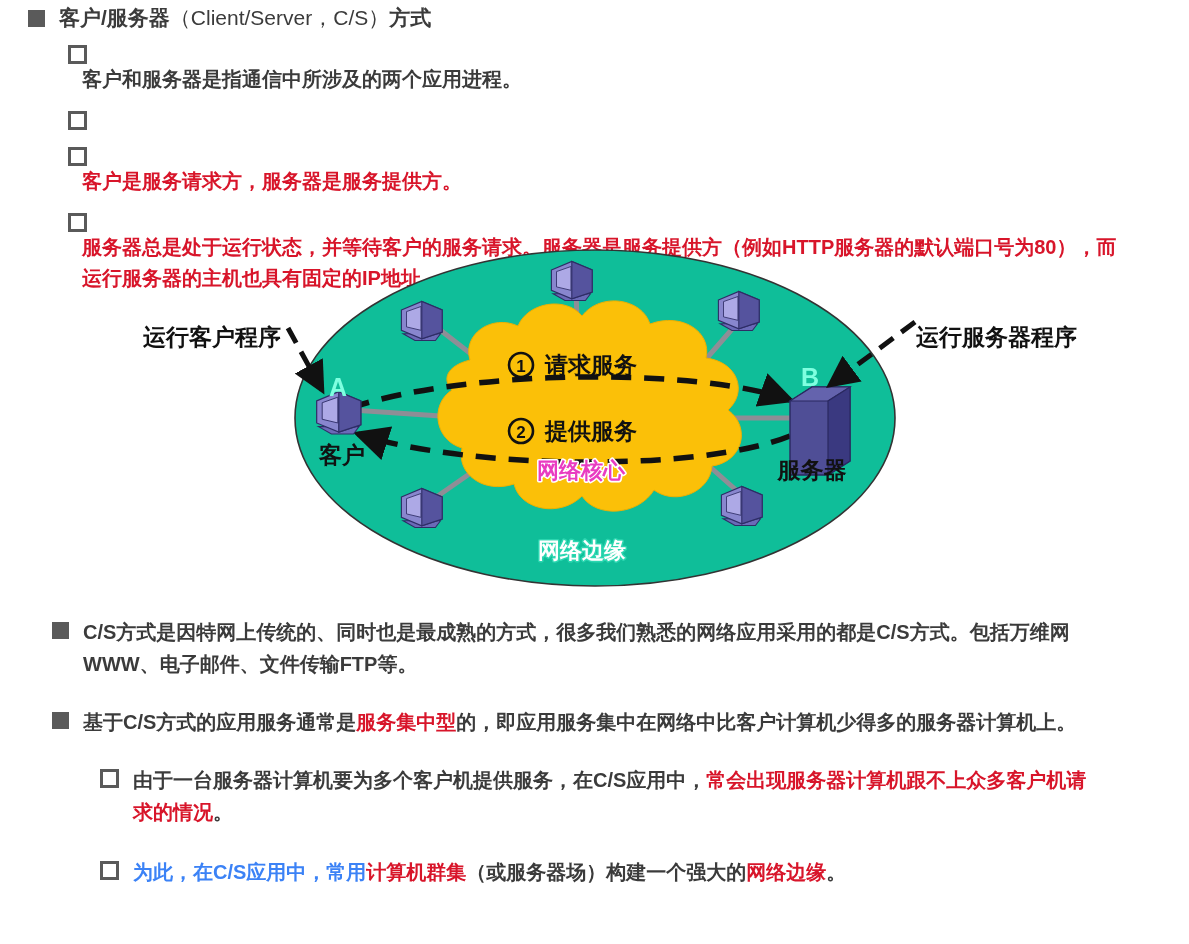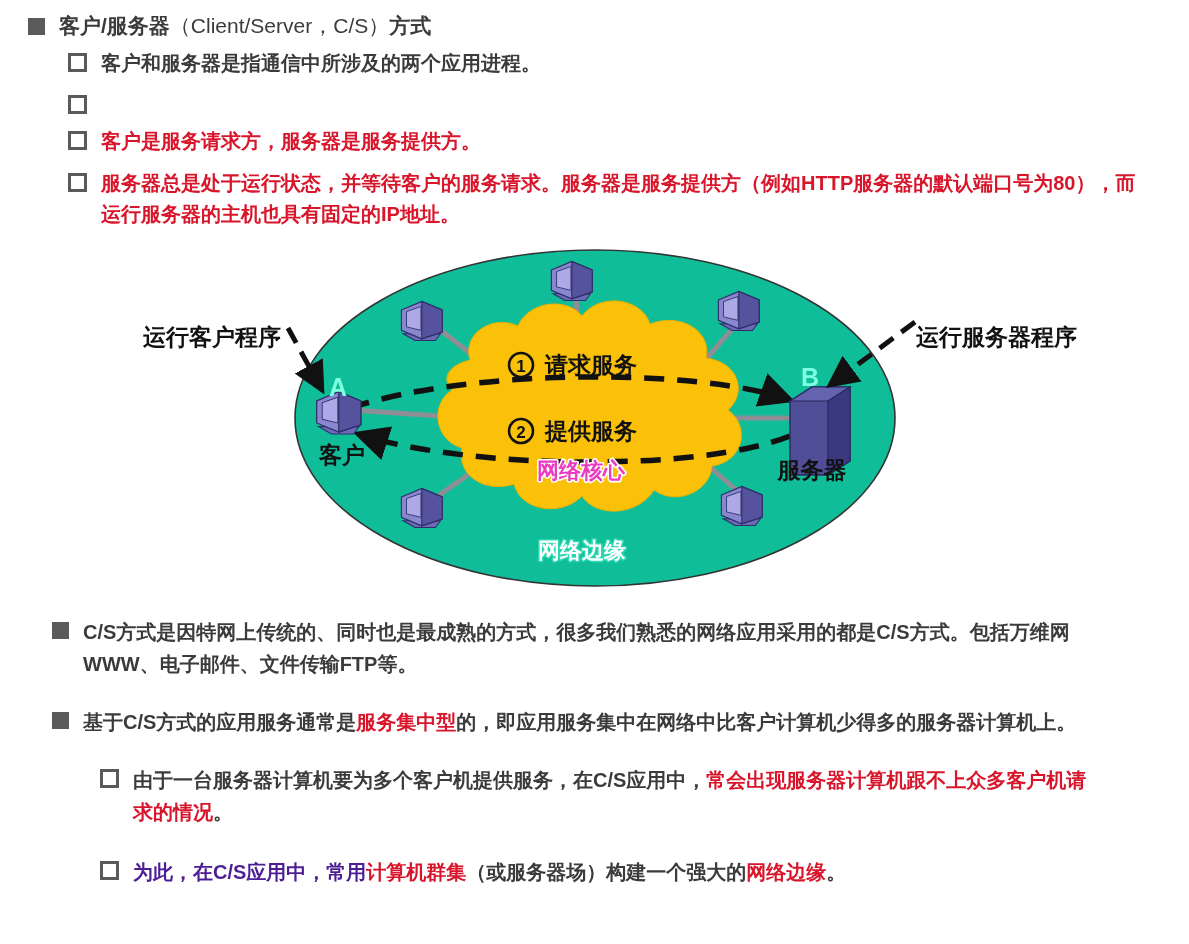--- a/index.html
+++ b/index.html
@@ -49,24 +49,24 @@
     line-height: 1.35;
   }
   .lvl1 .thin { font-weight: 400; }
   .lvl2 {
     font-size: 20px;
     font-weight: 700;
     color: #3b3b3b;
     line-height: 1.5;
   }
 
-  #top-block { position: absolute; left: 28px; top: 12px; width: 1140px; }
+  #top-block { position: absolute; left: 28px; top: 4px; width: 1140px; }
   #top-block .row { margin-bottom: 2px; }
   #sub-list { margin-left: 40px; margin-top: 8px; }
-  #sub-list .row { margin-bottom: 12px; }
+  #sub-list .row { margin-bottom: 12px; flex-direction: column; }
 
   #bottom-block { position: absolute; left: 52px; top: 616px; width: 1120px; }
   #bottom-block .row.lvl-a { margin-bottom: 26px; }
   #bottom-sub { margin-left: 48px; margin-top: 4px; }
   #bottom-sub .row { margin-bottom: 28px; }
 
   
   #figure {
     position: absolute;
     left: 0;
@@ -239,16 +239,16 @@
     <span class="txt lvl2" style="width:1020px; display:inline-block; line-height:1.6"><span style="color: rgb(59, 59, 59);">基于C/S方式的应用服务通常是</span><span style="color: rgb(216, 21, 42);">服务集中型</span><span style="color: rgb(59, 59, 59);">的，即应用服务集中在网络中比客户计算机少得多的服务器计算机上。</span></span>
   </div>
 
   <div id="bottom-sub">
     <div class="row">
       <span class="marker-hollow"></span>
       <span class="txt lvl2" style="width:970px; display:inline-block; line-height:1.6"><span style="color: rgb(59, 59, 59);">由于一台服务器计算机要为多个客户机提供服务，在C/S应用中，</span><span style="color: rgb(216, 21, 42);">常会出现服务器计算机跟不上众多客户机请求的情况</span><span style="color: rgb(59, 59, 59);">。</span></span>
     </div>
     <div class="row">
       <span class="marker-hollow"></span>
-      <span class="txt lvl2" style="width:970px; display:inline-block; line-height:1.6"><span style="color: #4c1d95;">为此，在C/S应用中，常用</span><span style="color: rgb(216, 21, 42);">计算机群集</span><span style="color: rgb(59, 59, 59);">（或服务器场）构建一个强大的</span><span style="color: rgb(216, 21, 42);">网络边缘</span><span style="color: rgb(59, 59, 59);">。</span></span>
+      <span class="txt lvl2" style="width:970px; display:inline-block; line-height:1.6"><span style="color: #3b82f6;">为此，在C/S应用中，常用</span><span style="color: rgb(216, 21, 42);">计算机群集</span><span style="color: rgb(59, 59, 59);">（或服务器场）构建一个强大的</span><span style="color: rgb(216, 21, 42);">网络边缘</span><span style="color: rgb(59, 59, 59);">。</span></span>
     </div>
   </div>
 </div>
 
 </body></html>

